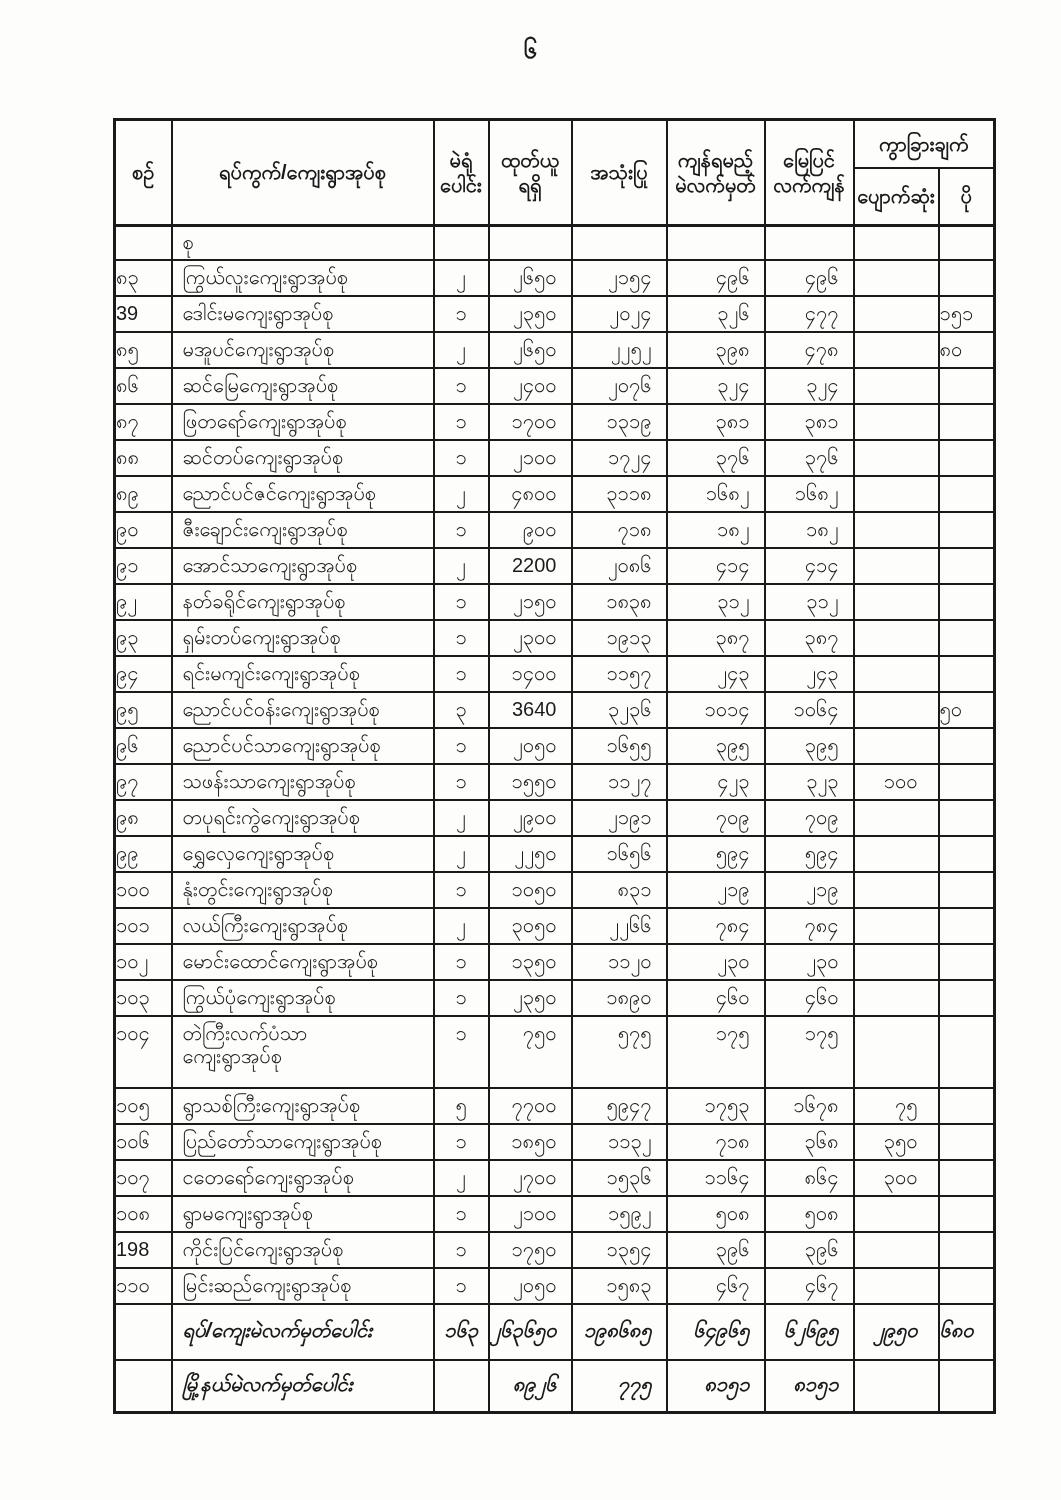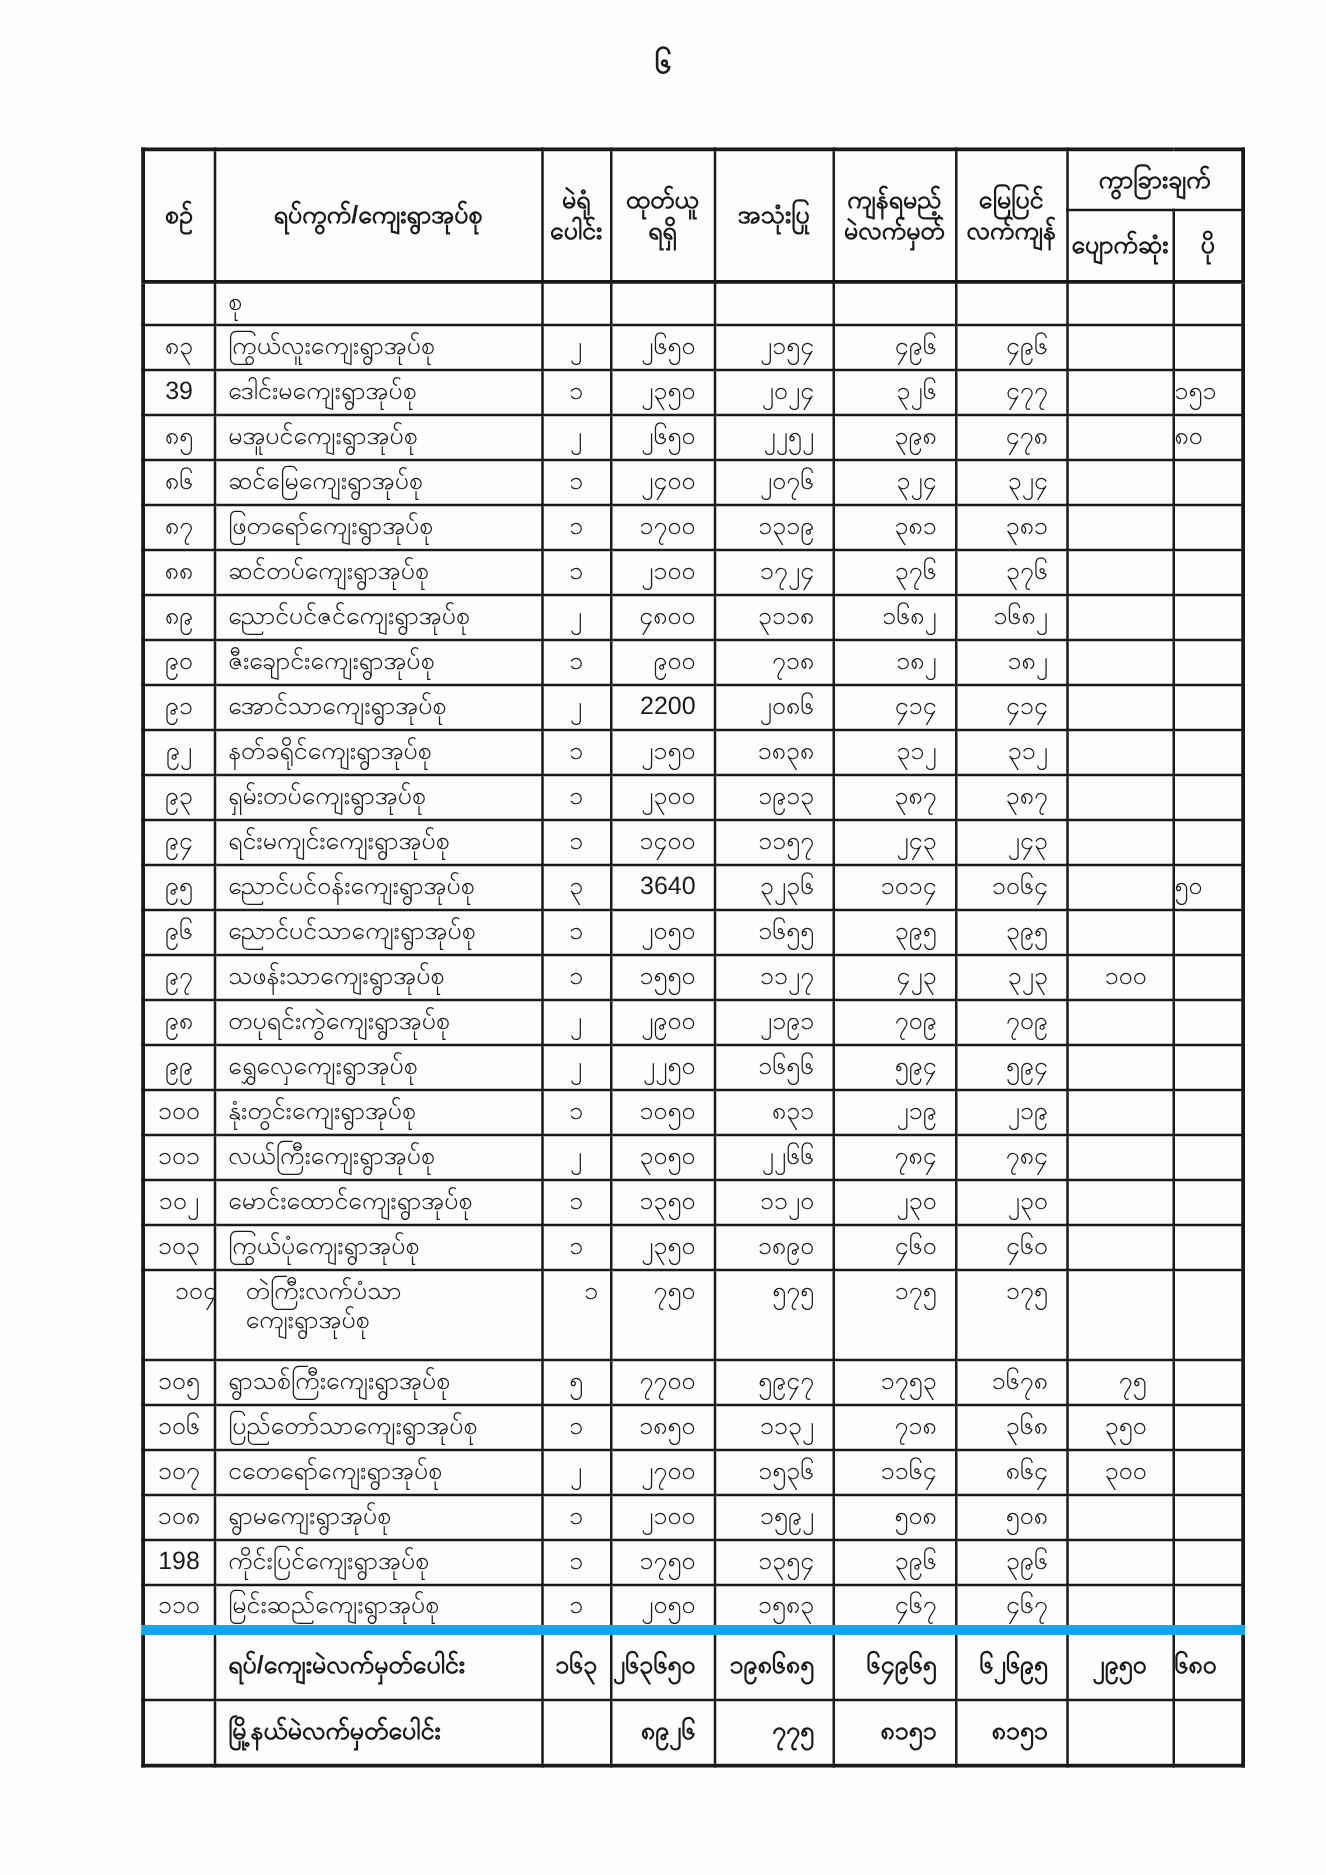--- a/index.html
+++ b/index.html
@@ -27,31 +27,31 @@
     font-weight:bold;font-size:20px;text-align:center;
     white-space:pre-line;line-height:1.22;
   }
   thead tr.h-top{height:48px;}
   thead tr.h-sub{height:58px;}
   thead{border-bottom:3px solid #1a1a1a;}
   tbody td{font-size:20px;line-height:1.15;}
   tbody tr{height:36px;}
   tbody tr.cont{height:34px;}
   tbody tr.tall{height:72px;}
-  tbody tr.tall td{vertical-align:top;padding-top:5px;padding-left:24px;}
-  .col-no{text-align:center;}
+  tbody tr.tall td{vertical-align:top;padding-top:5px;}
+  .col-no{}
   .col-name{text-align:left;padding-left:10px;white-space:pre-line;}
   .col-stations{text-align:center;}
   .col-received,.col-used,.col-remaining,.col-ground{text-align:right;padding-right:14px;}
   .col-lost{text-align:right;padding-right:20px;}
   .col-extra{padding-right:8px;}
   tfoot td{font-weight:bold;font-size:20px;}
   tfoot tr{height:56px;}
   tfoot tr:last-child{height:53px;margin-top:16px;}
-  tfoot{border-top:8px solid #0ea5e9;}
+  tfoot{border-top:1px solid #0ea5e9;font-style:italic;}
 </style>
 </head>
 <body>
 
 <div class="page-number">၆</div>
 
 <table class="ballot">
   <colgroup>
     <col style="width:57px">
     <col style="width:262px">

